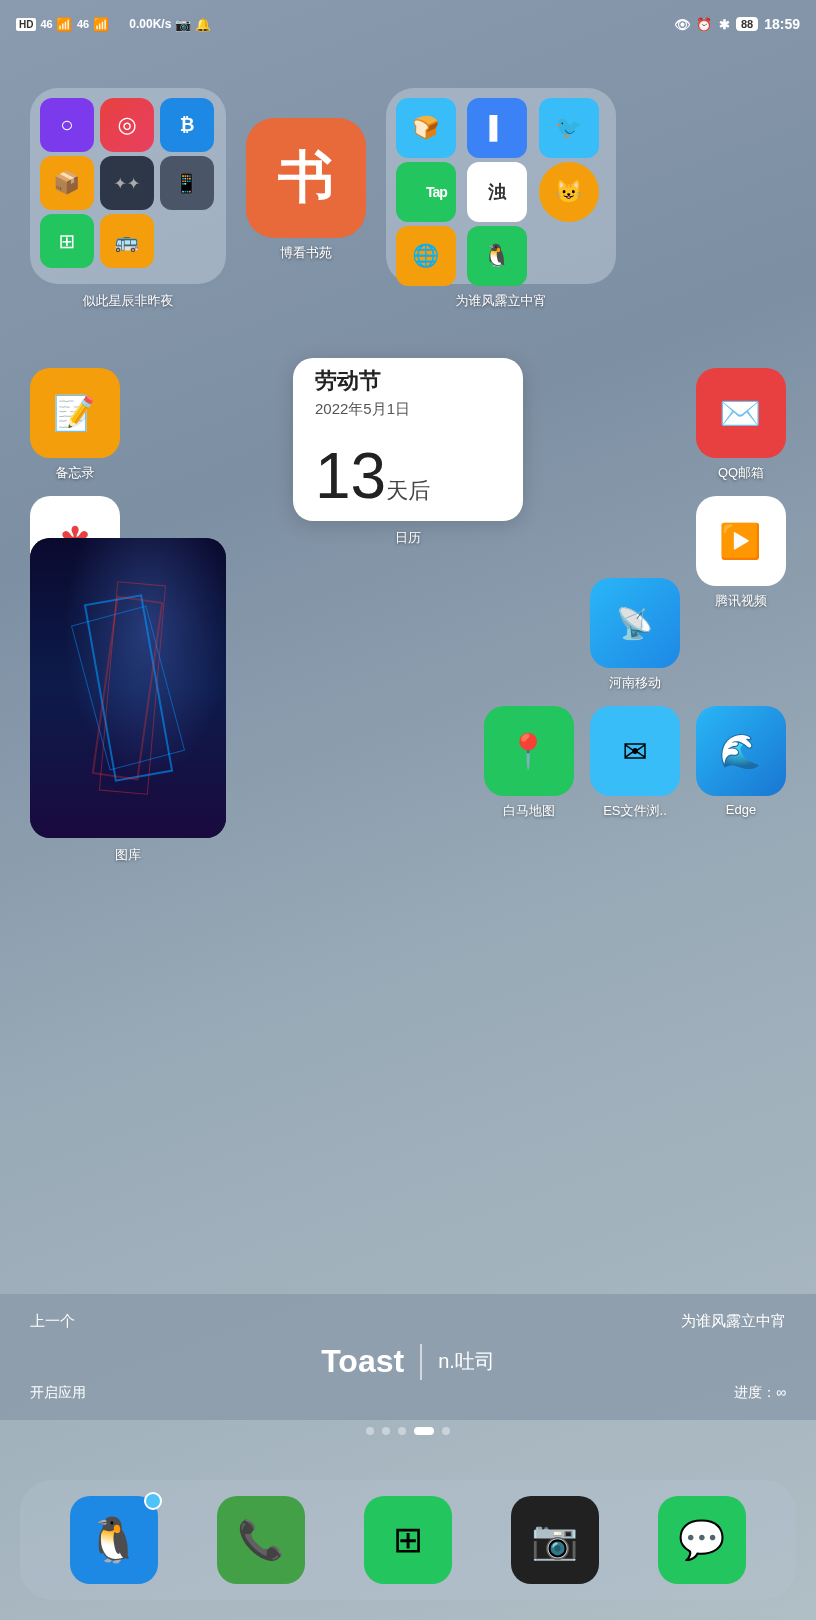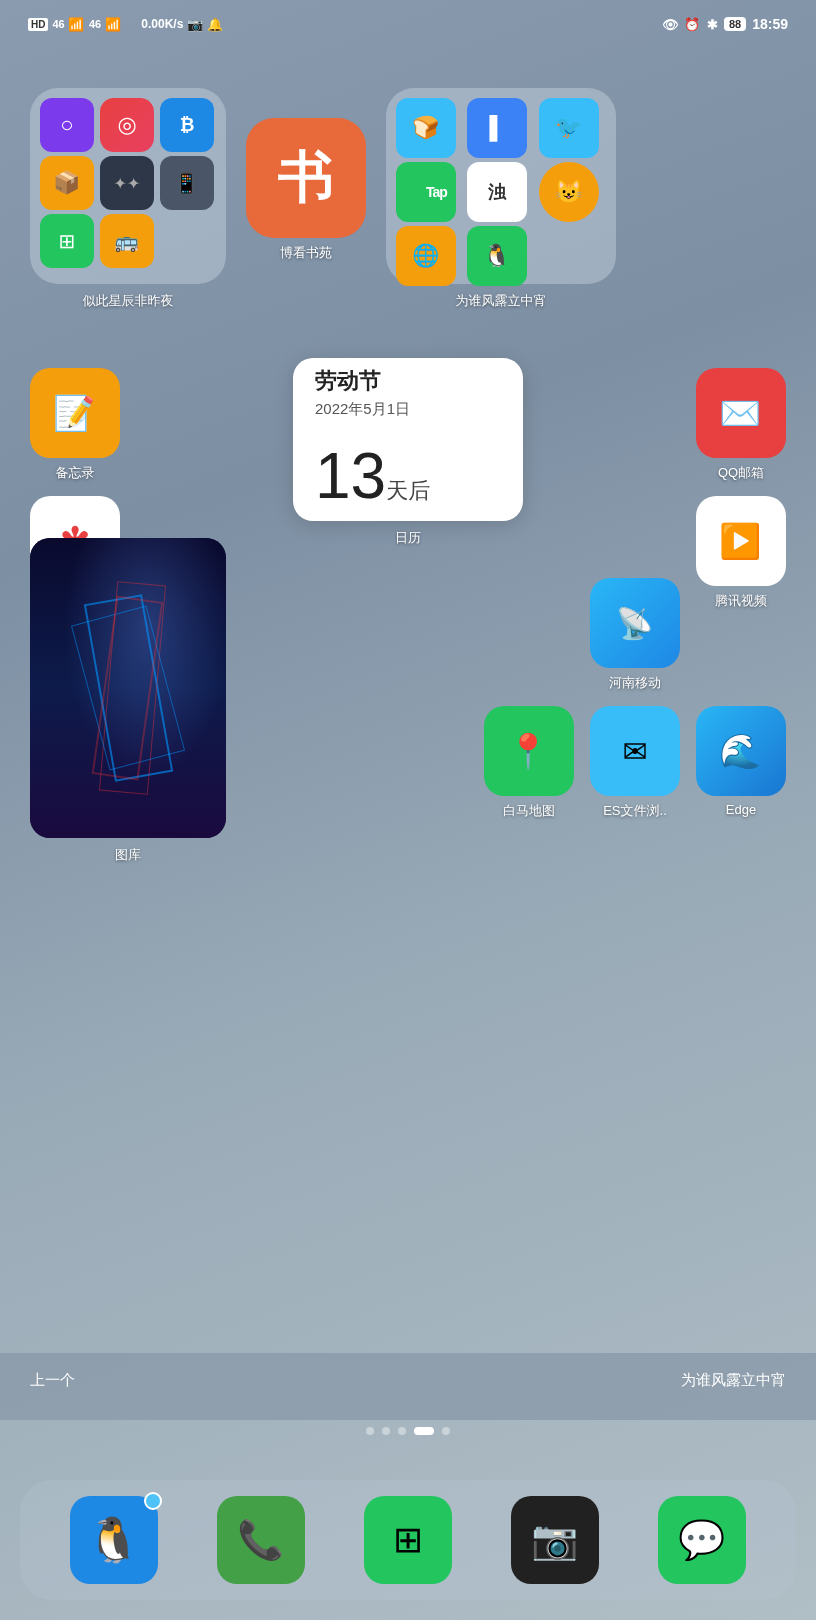--- a/index.html
+++ b/index.html
@@ -13,21 +13,21 @@
     }
 
     
     .status-bar {
       position: absolute;
       top: 0; left: 0; right: 0;
       height: 48px;
       display: flex;
       align-items: center;
       justify-content: space-between;
-      padding: 0 28px;
+      padding: 0 16px;
       color: white;
       font-size: 13px;
       font-weight: 600;
       z-index: 100;
       gap: 12px;
     }
     .status-left { display: flex; align-items: center; gap: 4px; }
     .status-right { display: flex; align-items: center; gap: 6px; }
     .folder-small-icon {
       width: 52px;
@@ -475,20 +475,29 @@
         </div>
       </div>
     </div>
   </div>
 
   <div class="vocab-bar">
     <div class="vocab-nav">
       <span class="vocab-nav-btn">上一个</span>
       <span class="vocab-nav-btn">为谁风露立中宵</span>
     </div>
+    <div class="vocab-word">
+      <span class="vocab-english">Toast</span>
+      <div class="vocab-divider"></div>
+      <span class="vocab-chinese">n.吐司</span>
+    </div>
+    <div class="vocab-bottom">
+      <span class="vocab-bottom-btn">开启应用</span>
+      <span class="vocab-bottom-btn">进度：∞</span>
+    </div>
   </div>
 
   <div class="page-dots">
     <div class="dot"></div>
     <div class="dot"></div>
     <div class="dot"></div>
     <div class="dot active"></div>
     <div class="dot"></div>
   </div>
 

